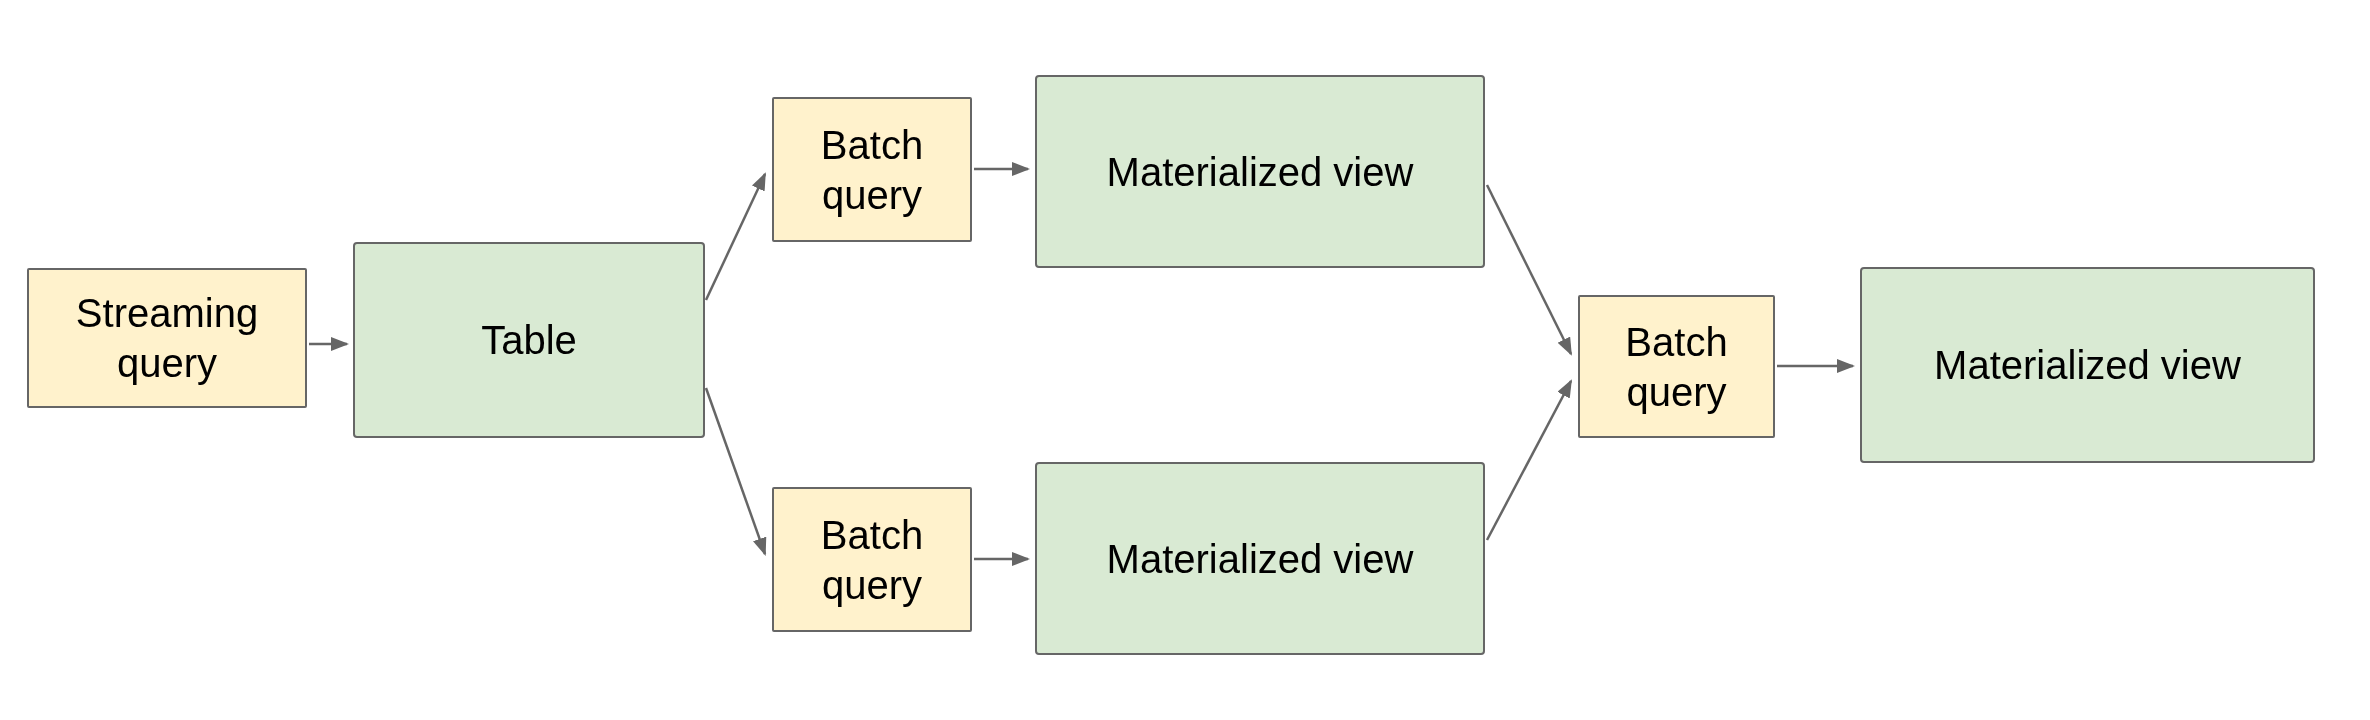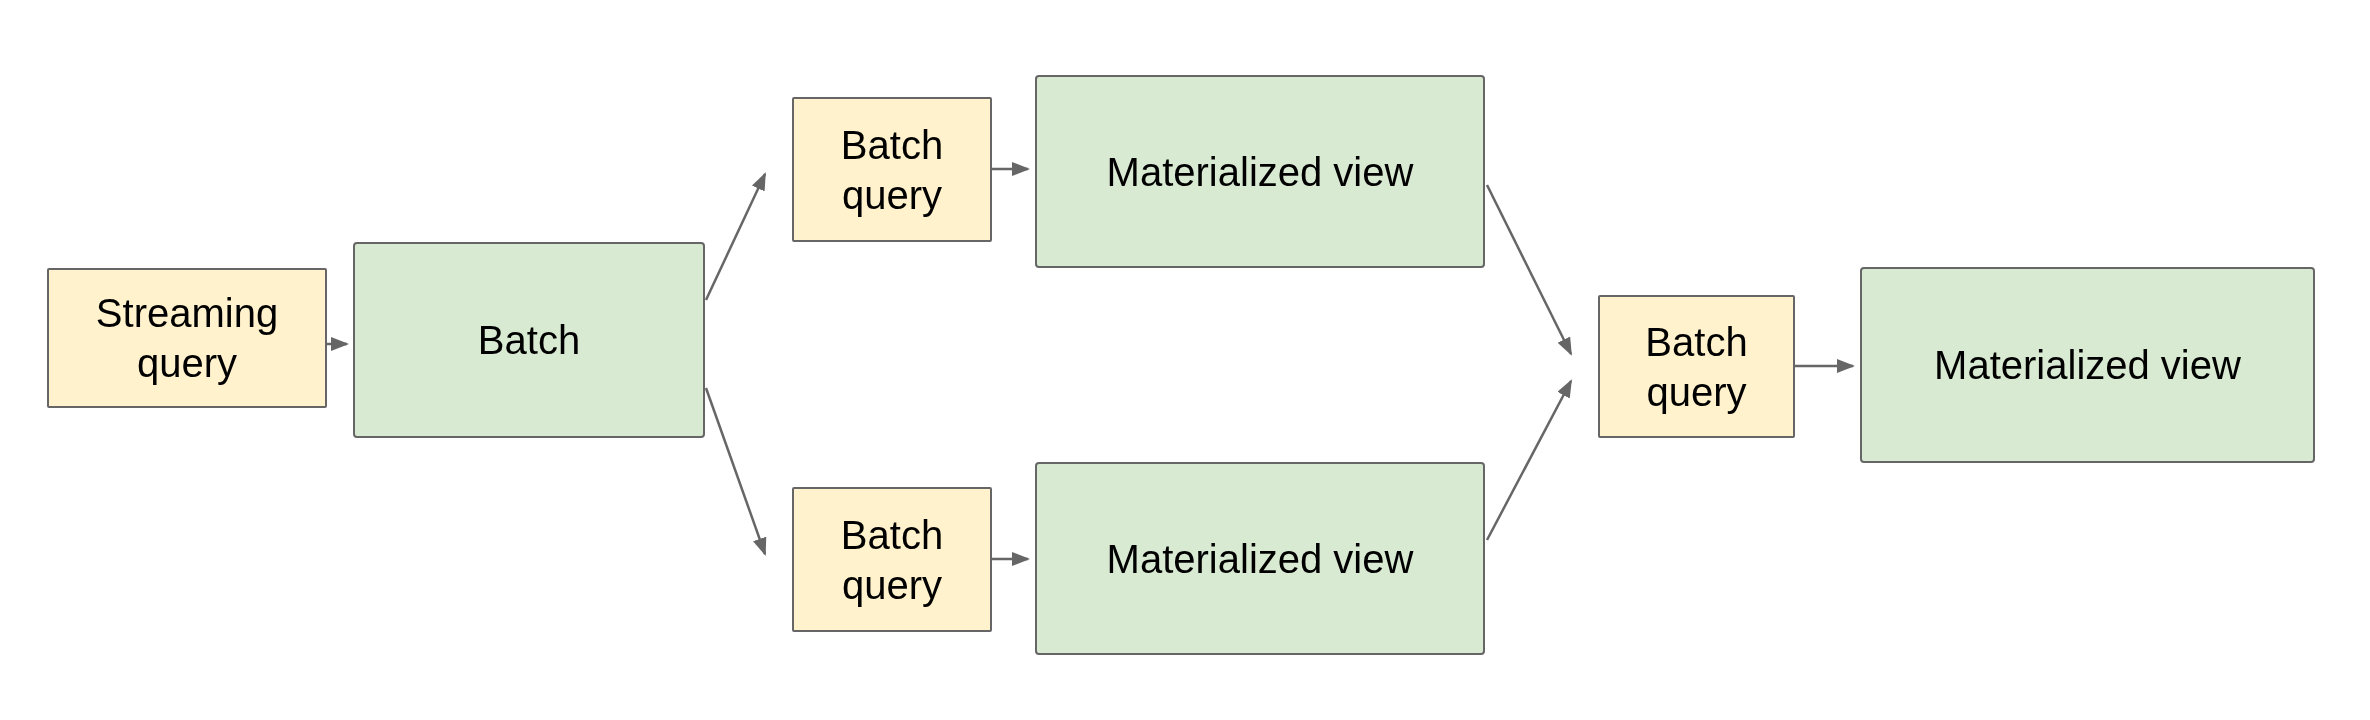--- a/index.html
+++ b/index.html
@@ -34,21 +34,20 @@
     justify-content: center;
     text-align: center;
     font-size: 40px;
     line-height: 1.25;
     color: var(--text, #000000);
   }
   .node.query {
     background: var(--query-fill, #FFF2CC);
     border: 2px solid var(--query-border, #666666);
     border-radius: 2px;
-    margin-left: 20px;
   }
   .node.view {
     background: var(--view-fill, #D9EAD3);
     border: 2px solid var(--view-border, #666666);
     border-radius: 4px;
   }
   
   .n-streaming      { left: 27px;   top: 268px; width: 280px; height: 140px; }
   .n-table          { left: 353px;  top: 242px; width: 352px; height: 196px; }
   .n-batch-top      { left: 772px;  top: 97px;  width: 200px; height: 145px; }
@@ -78,21 +77,21 @@
     <line x1="1487" y1="185" x2="1571" y2="354" stroke="#666666" marker-end="url(#arrowhead)"></line>
     <line x1="1487" y1="540" x2="1571" y2="381" stroke="#666666" marker-end="url(#arrowhead)"></line>
     <line x1="1777" y1="366" x2="1853" y2="366" stroke="#666666" marker-end="url(#arrowhead)"></line>
   </svg>
 
   <div class="node query n-streaming">
     <span class="label">Streaming query</span>
   </div>
 
   <div class="node view n-table">
-    <span class="label">Batch</span>
+    <span class="label">Table</span>
   </div>
 
   <div class="node query n-batch-top">
     <span class="label">Batch query</span>
   </div>
 
   <div class="node view n-view-top">
     <span class="label">Materialized view</span>
   </div>
 

